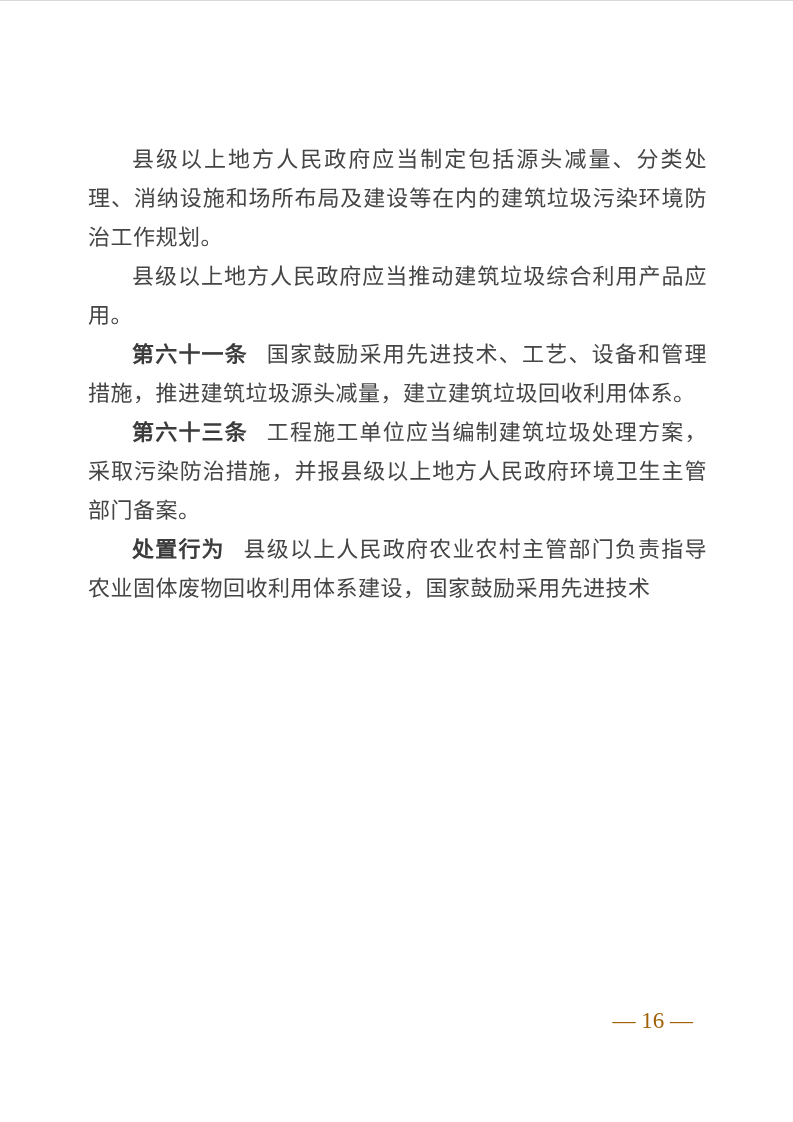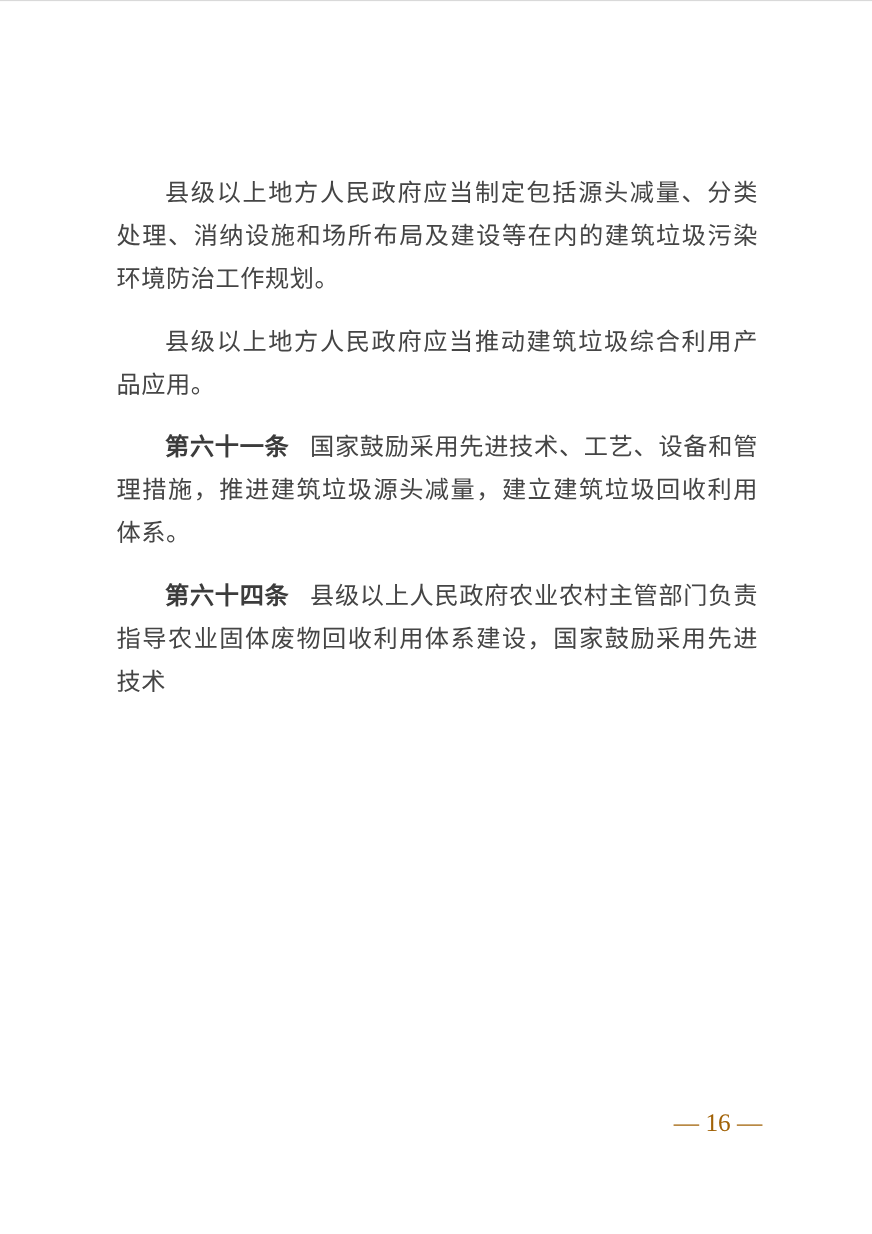--- a/index.html
+++ b/index.html
@@ -27,23 +27,22 @@
     top: 140px;
     left: 88px;
     width: 619px;
     color: #454545;
     font-size: 22px;
     line-height: 39px;
     text-align: justify;
     letter-spacing: 0.5px;
   }
   .para {
-    margin: 18px;
+    margin: 0;
     text-indent: 2em;
-    font-family: Liberation Mono, monospace;
   }
   .para b {
     font-weight: bold;
     color: #3c3c3c;
   }
   .para b:empty {
     display: none;
   }
   .para b:not(:empty) {
     margin-right: 0.85em;
@@ -67,17 +66,20 @@
   <p class="para">
     <span>县级以上地方人民政府应当制定包括源头减量、分类处理、消纳设施和场所布局及建设等在内的建筑垃圾污染环境防治工作规划。</span>
   </p>
   <p class="para">
     <span>县级以上地方人民政府应当推动建筑垃圾综合利用产品应用。</span>
   </p>
   <p class="para">
     <b>第六十一条</b><span>国家鼓励采用先进技术、工艺、设备和管理措施，推进建筑垃圾源头减量，建立建筑垃圾回收利用体系。</span>
   </p>
   <p class="para">
-    <b>第六十四条</b><span>县级以上人民政府农业农村主管部门负责指导农业固体废物回收利用体系建设，国家鼓励采用先进技术</span>
+    <b>第六十三条</b><span>工程施工单位应当编制建筑垃圾处理方案，采取污染防治措施，并报县级以上地方人民政府环境卫生主管部门备案。</span>
+  </p>
+  <p class="para">
+    <b>处置行为</b><span>县级以上人民政府农业农村主管部门负责指导农业固体废物回收利用体系建设，国家鼓励采用先进技术</span>
   </p>
 </div>
 
 <div class="page-number">— 16 —</div>
 
 </body></html>

